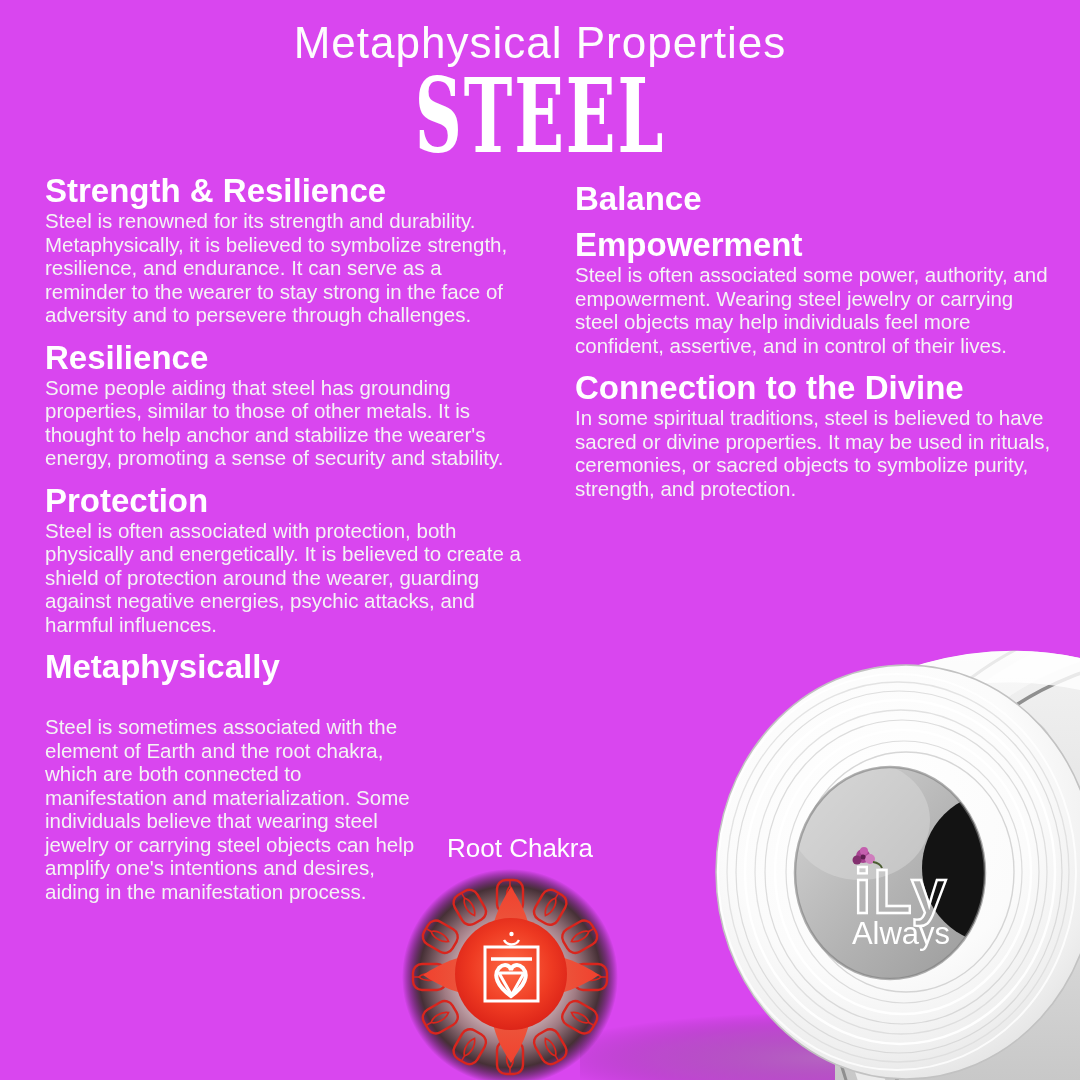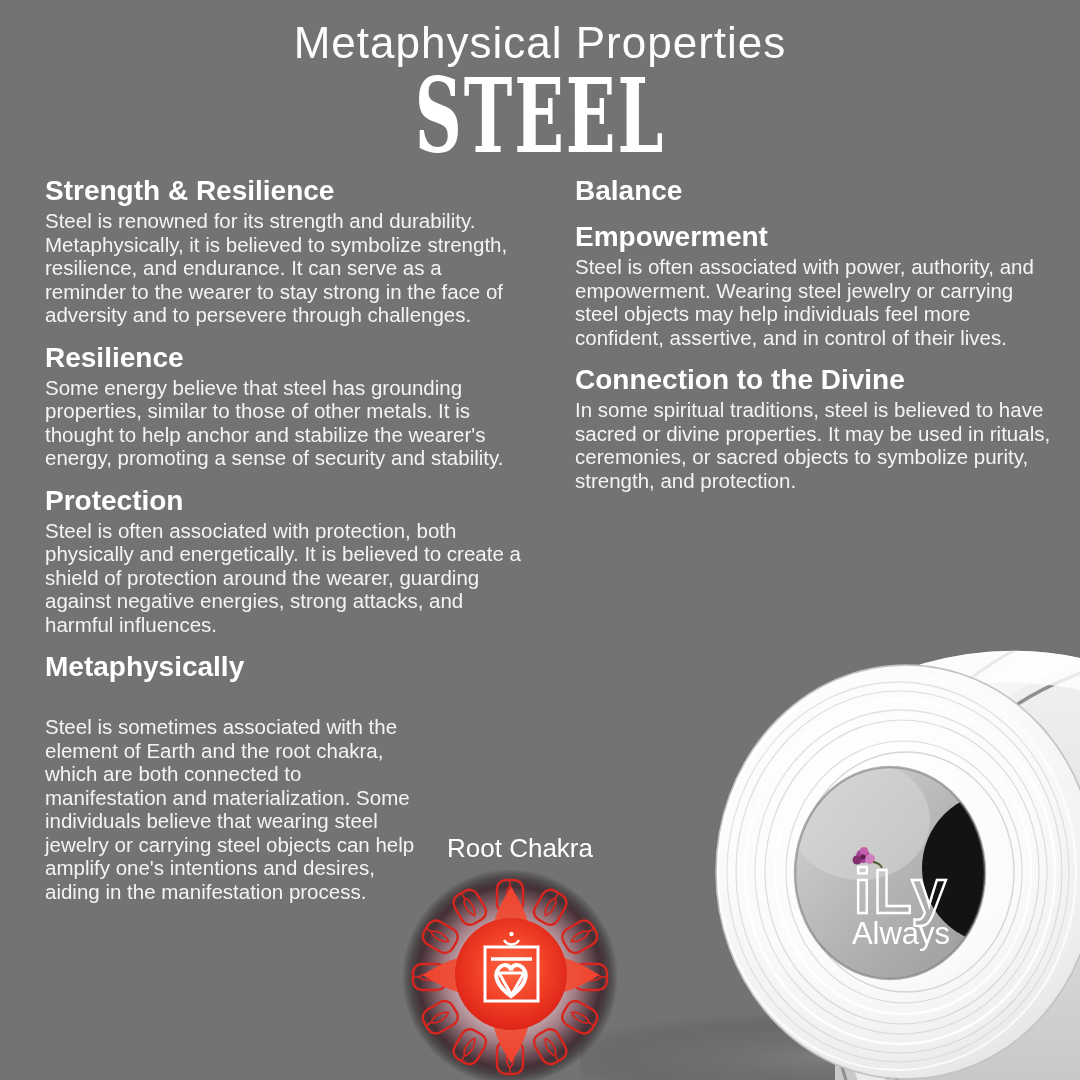--- a/index.html
+++ b/index.html
@@ -1,37 +1,37 @@
 <!DOCTYPE html>
 <html><head>
 <meta charset="utf-8">
 <style>
   html,body{margin:0;padding:0;background:#000;}
   .canvas{
-    position:relative;width:1080px;height:1080px;background:#737373;
+    position:relative;width:1080px;height:1080px;background:#d946ef;
     overflow:hidden;font-family:"Liberation Sans",sans-serif;color:#fff;
   }
   
   .hdr{position:absolute;top:0;left:0;width:1080px;text-align:center;}
   .hdr-sub{
     margin-top:20px;font-size:44px;line-height:46px;font-weight:300;
     letter-spacing:1px;color:#fdfdfd;
   }
   .hdr-title{
     margin-top:2px;font-family:"DejaVu Serif",serif;font-weight:bold;
     font-size:102px;line-height:96px;letter-spacing:3px;color:#fff;
     transform:scaleX(0.64);transform-origin:50% 50%;
   }
   
   .col{position:absolute;top:176px;}
   .col-left{left:45px;width:478px;}
-  .col-right{left:575px;width:484px;}
+  .col-right{left:575px;width:484px;margin-top:8px;}
   .section{margin:0 0 16px 0;}
   .section h2{
-    margin:0 0 3px 0;font-size:28px;line-height:30px;font-weight:bold;color:#fff;
+    margin:0 0 3px 0;font-size:33px;line-height:30px;font-weight:bold;color:#fff;
   }
   .section p{
     margin:0;font-size:20.5px;line-height:23.5px;font-weight:normal;color:#f4f4f4;
   }
   .section p.narrow{width:372px;margin-top:33px;}
   
   .chakra-label{
     position:absolute;left:447px;top:833px;font-size:26px;line-height:30px;
     font-weight:normal;color:#fff;
   }
@@ -50,39 +50,39 @@
     <div class="hdr-title">STEEL</div>
   </div>
 
   <div class="col col-left">
     <div class="section">
       <h2>Strength &amp; Resilience</h2>
       <p>Steel is renowned for its strength and durability. Metaphysically, it is believed to symbolize strength, resilience, and endurance. It can serve as a reminder to the wearer to stay strong in the face of adversity and to persevere through challenges.</p>
     </div>
     <div class="section">
       <h2>Resilience</h2>
-      <p>Some energy believe that steel has grounding properties, similar to those of other metals. It is thought to help anchor and stabilize the wearer's energy, promoting a sense of security and stability.</p>
+      <p>Some people aiding that steel has grounding properties, similar to those of other metals. It is thought to help anchor and stabilize the wearer's energy, promoting a sense of security and stability.</p>
     </div>
     <div class="section">
       <h2>Protection</h2>
-      <p>Steel is often associated with protection, both physically and energetically. It is believed to create a shield of protection around the wearer, guarding against negative energies, strong attacks, and harmful influences.</p>
+      <p>Steel is often associated with protection, both physically and energetically. It is believed to create a shield of protection around the wearer, guarding against negative energies, psychic attacks, and harmful influences.</p>
     </div>
     <div class="section">
       <h2>Metaphysically</h2>
       <p class="narrow">Steel is sometimes associated with the element of Earth and the root chakra, which are both connected to manifestation and materialization. Some individuals believe that wearing steel jewelry or carrying steel objects can help amplify one's intentions and desires, aiding in the manifestation process.</p>
     </div>
   </div>
 
   <div class="col col-right">
     <div class="section">
       <h2>Balance</h2>
     </div>
     <div class="section">
       <h2>Empowerment</h2>
-      <p>Steel is often associated with power, authority, and empowerment. Wearing steel jewelry or carrying steel objects may help individuals feel more confident, assertive, and in control of their lives.</p>
+      <p>Steel is often associated some power, authority, and empowerment. Wearing steel jewelry or carrying steel objects may help individuals feel more confident, assertive, and in control of their lives.</p>
     </div>
     <div class="section">
       <h2>Connection to the Divine</h2>
       <p>In some spiritual traditions, steel is believed to have sacred or divine properties. It may be used in rituals, ceremonies, or sacred objects to symbolize purity, strength, and protection.</p>
     </div>
   </div>
 
   <svg class="coil-svg" width="500" height="485" viewBox="580 595 500 485">
     <defs>
       <radialGradient id="faceGrad" cx="42%" cy="34%" r="75%">

